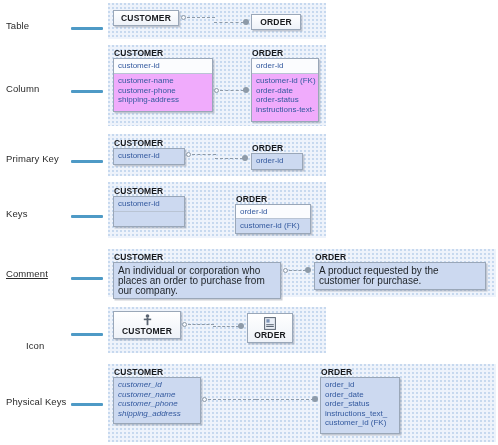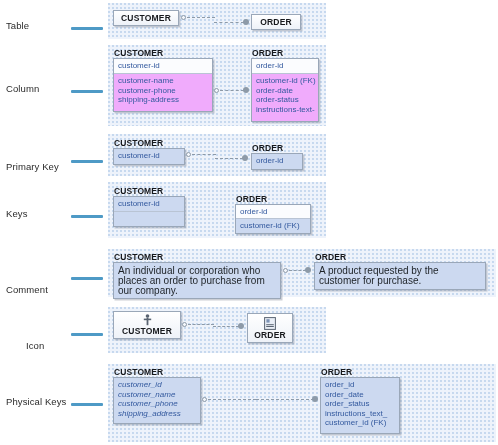--- a/index.html
+++ b/index.html
@@ -192,21 +192,21 @@
       <div class="compartment attrs" style="height:47px;">
         <div class="attr pad-top">customer-id (FK)</div>
         <div class="attr">order-date</div>
         <div class="attr">order-status</div>
         <div class="attr">instructions-text-</div>
       </div>
     </div>
   </div>
 </div>
 
-<div class="row-label" style="top:153px;margin-top:8px;">Primary Key</div>
+<div class="row-label" style="top:153px;">Primary Key</div>
 <div class="row-rule" style="top:160px;"></div>
 
 <div class="panel" style="left:108px; top:134px; width:218px; height:42px;">
   <div class="entity" style="left:5px; top:4px; width:72px;">
     <div class="entity-title">CUSTOMER</div>
     <div class="entity-body">
       <div class="compartment plain-blue" style="height:15px;">
         <div class="attr pad-top">customer-id</div>
       </div>
     </div>
@@ -246,21 +246,21 @@
       <div class="compartment white" style="height:14px; border-bottom:1px solid #b9c4d4;">
         <div class="attr pad-top">order-id</div>
       </div>
       <div class="compartment plain-blue" style="height:14px;">
         <div class="attr pad-top">customer-id (FK)</div>
       </div>
     </div>
   </div>
 </div>
 
-<div class="row-label" style="top:284px;">Comment</div>
+<div class="row-label" style="top:268px;text-decoration:underline;">Comment</div>
 <div class="row-rule" style="top:277px;"></div>
 
 <div class="panel" style="left:108px; top:249px; width:388px; height:48px;">
   <div class="entity" style="left:5px; top:3px; width:168px;">
     <div class="entity-title">CUSTOMER</div>
     <div class="entity-body">
       <div class="compartment plain-blue" style="min-height:26px;">
         <div class="comment-text">An individual or corporation who places an order to purchase from our company.</div>
       </div>
     </div>

